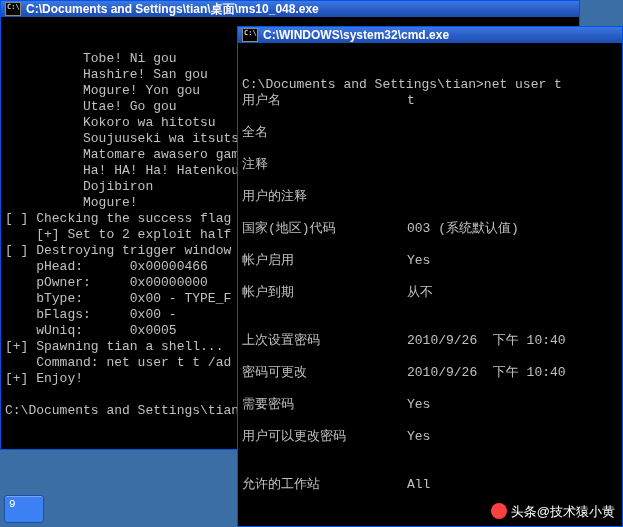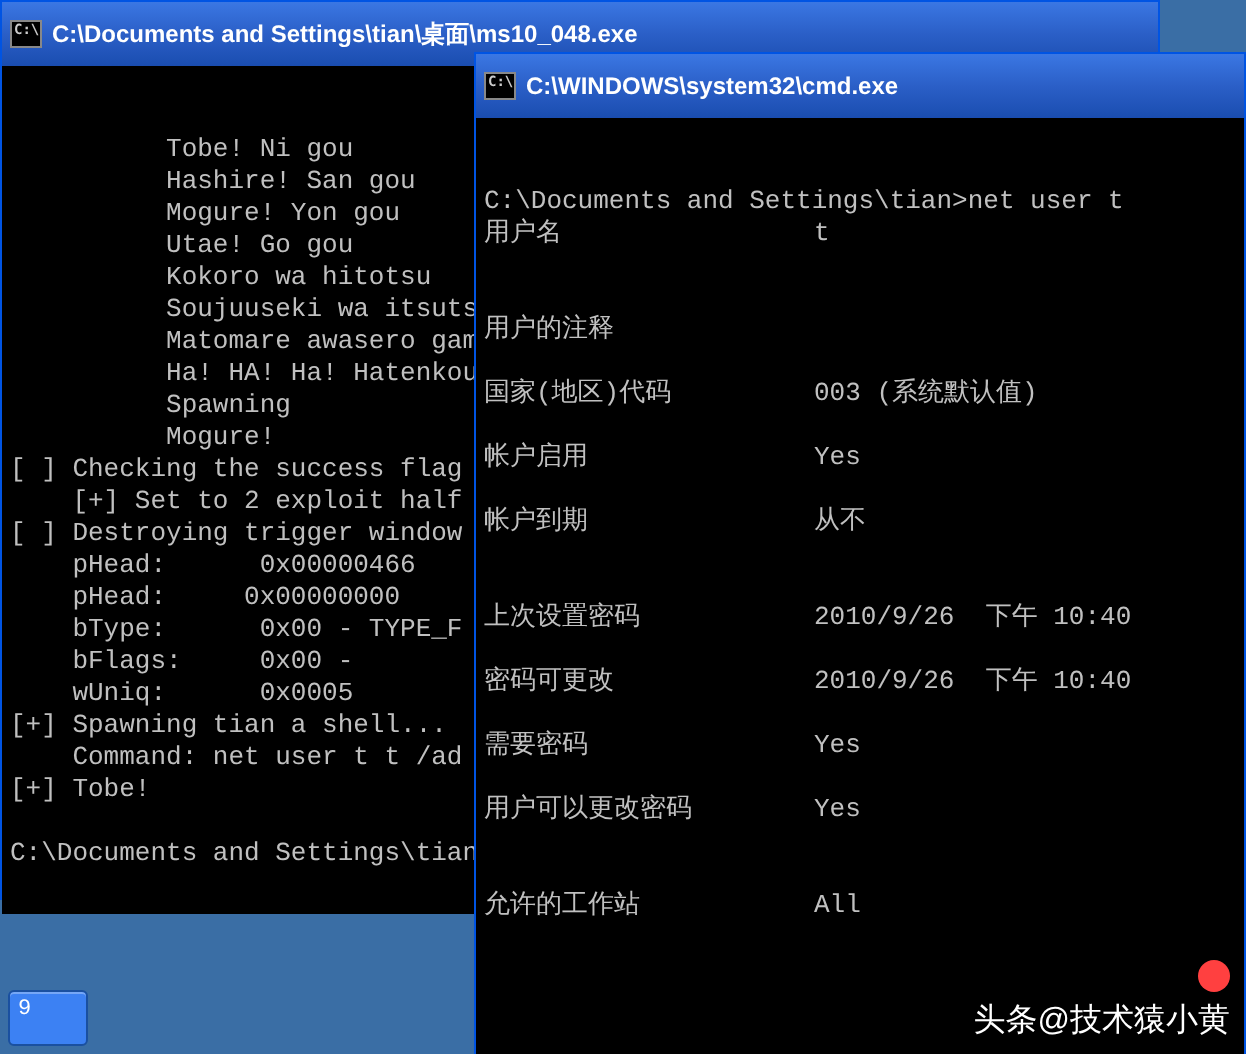--- a/index.html
+++ b/index.html
@@ -27,21 +27,21 @@
       left: 237px;
       top: 26px;
       width: 386px;
       height: 501px;
     }
     .titlebar {
       height: 16px;
       background: linear-gradient(to bottom, #3b77e3 0%, #2b5fc7 50%, #1a4db0 100%);
       display: flex;
       align-items: center;
-      padding: 16px 4px;
+      padding: 0 4px;
       color: #fff;
       font-family: "Tahoma", sans-serif;
       font-size: 12px;
       font-weight: bold;
     }
     .titlebar-icon {
       width: 16px;
       height: 14px;
       background: #000;
       border: 1px solid #888;
@@ -96,26 +96,25 @@
       border: 1px solid #1a50a0;
       border-radius: 3px;
       box-shadow: inset 0 1px 0 rgba(255,255,255,0.3);
     }
     .watermark {
       position: absolute;
       right: 8px;
       bottom: 6px;
       color: #fff;
       font-family: sans-serif;
-      font-size: 16px;
+      font-size: 13px;
       text-shadow: 0 0 2px #000;
       display: flex;
-      align-items: flex-end;
+      align-items: flex-start;
       gap: 4px;
-      flex-direction: column;
     }
     .watermark-avatar {
       width: 16px;
       height: 16px;
       border-radius: 50%;
       background: #ff4040;
     }
   </style>
 </head>
 <body>
@@ -127,48 +126,49 @@
   </div>
   <div class="terminal-body">
 <span>          Tobe! Ni gou</span>
 <span>          Hashire! San gou</span>
 <span>          Mogure! Yon gou</span>
 <span>          Utae! Go gou</span>
 <span>          Kokoro wa hitotsu</span>
 <span>          Soujuuseki wa itsutsu</span>
 <span>          Matomare awasero gamu</span>
 <span>          Ha! HA! Ha! Hatenkou</span>
-<span>          Spawning</span>
+<span>          Dojibiron</span>
 <span>          Mogure!</span>
 <span>[ ] Checking the success flag</span>
 <span>    [+] Set to 2 exploit half</span>
 <span>[ ] Destroying trigger window</span>
 <span>    pHead:      0x00000466</span>
-<span>    pHead:     0x00000000</span>
+<span>    pOwner:     0x00000000</span>
 <span>    bType:      0x00 - TYPE_F</span>
 <span>    bFlags:     0x00 -</span>
 <span>    wUniq:      0x0005</span>
 <span>[+] Spawning tian a shell...</span>
 <span>    Command: net user t t /ad</span>
-<span>[+] Tobe!</span>
+<span>[+] Enjoy!</span>
 <span></span>
 <span>C:\Documents and Settings\tian</span>
   </div>
 </div>
 
 <div class="window window-front">
   <div class="titlebar">
     <div class="titlebar-icon"></div>
     <div class="titlebar-text">C:\WINDOWS\system32\cmd.exe</div>
   </div>
   <div class="terminal-body">
 
 <span>C:\Documents and Settings\tian&gt;net user t</span>
 <div class="row"><span class="label">用户名</span><span class="value">t</span></div>
-<div class="row"><span class="value"></span></div>
+<div class="row"><span class="label">全名</span><span class="value"></span></div>
+<div class="row"><span class="label">注释</span><span class="value"></span></div>
 <div class="row"><span class="label">用户的注释</span><span class="value"></span></div>
 <div class="row"><span class="label">国家(地区)代码</span><span class="value">003 (系统默认值)</span></div>
 <div class="row"><span class="label">帐户启用</span><span class="value">Yes</span></div>
 <div class="row"><span class="label">帐户到期</span><span class="value">从不</span></div>
 
 <div class="row"><span class="label">上次设置密码</span><span class="value">2010/9/26  下午 10:40</span></div>
 <div class="row"><span class="label">密码可更改</span><span class="value">2010/9/26  下午 10:40</span></div>
 <div class="row"><span class="label">需要密码</span><span class="value">Yes</span></div>
 <div class="row"><span class="label">用户可以更改密码</span><span class="value">Yes</span></div>
 

